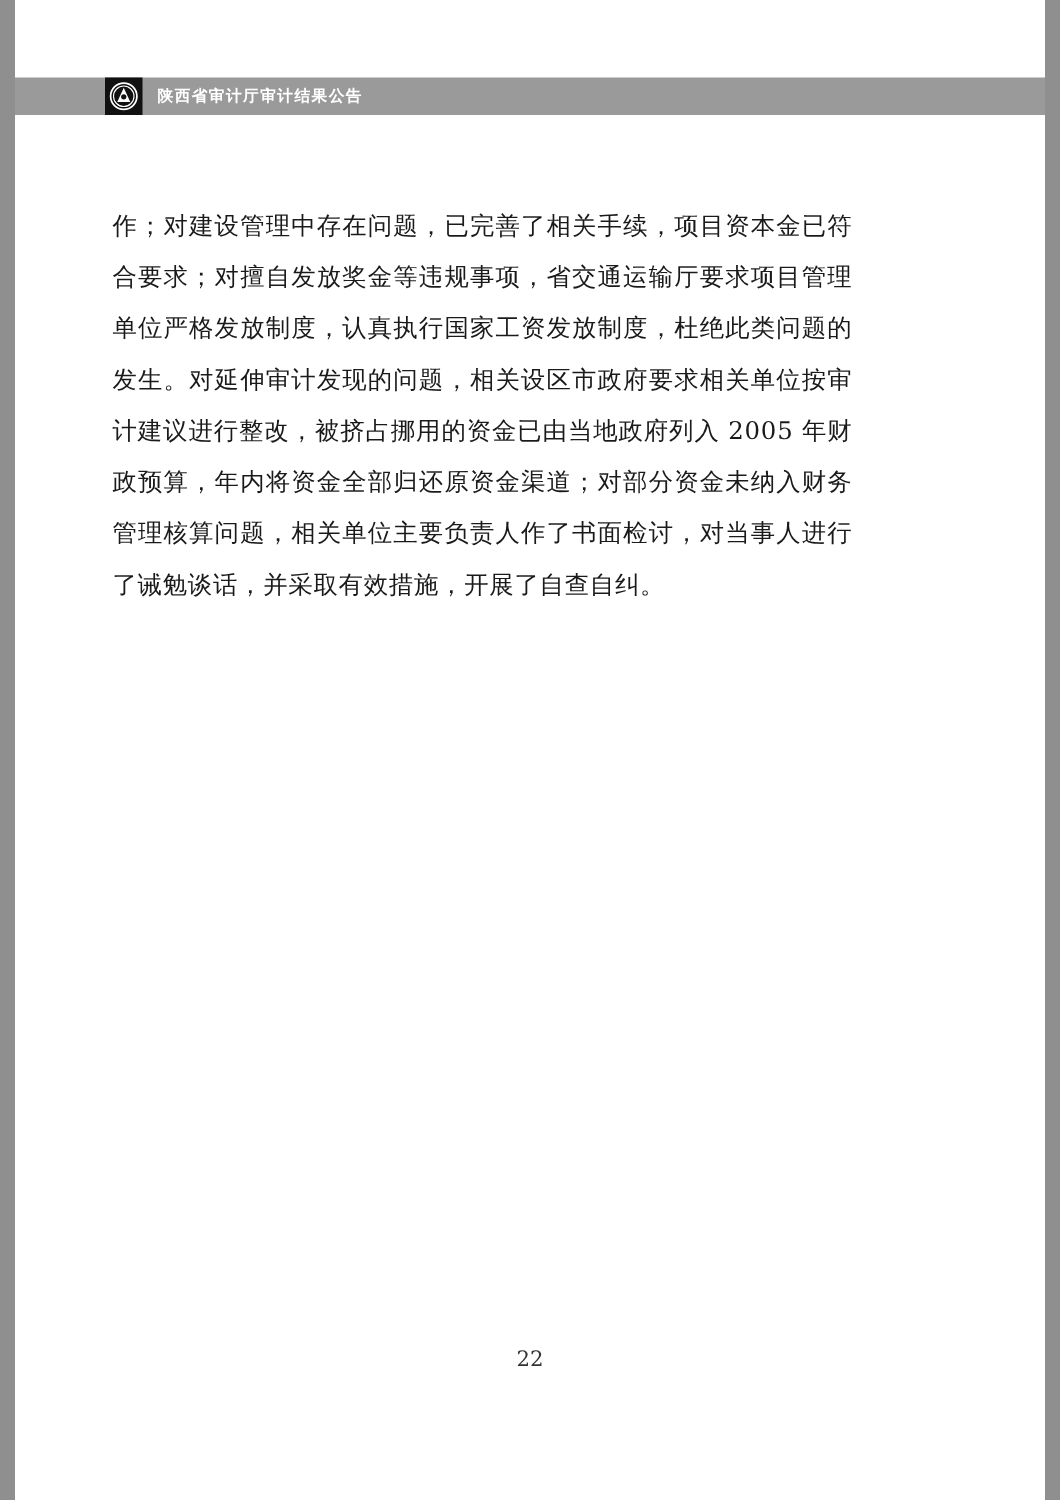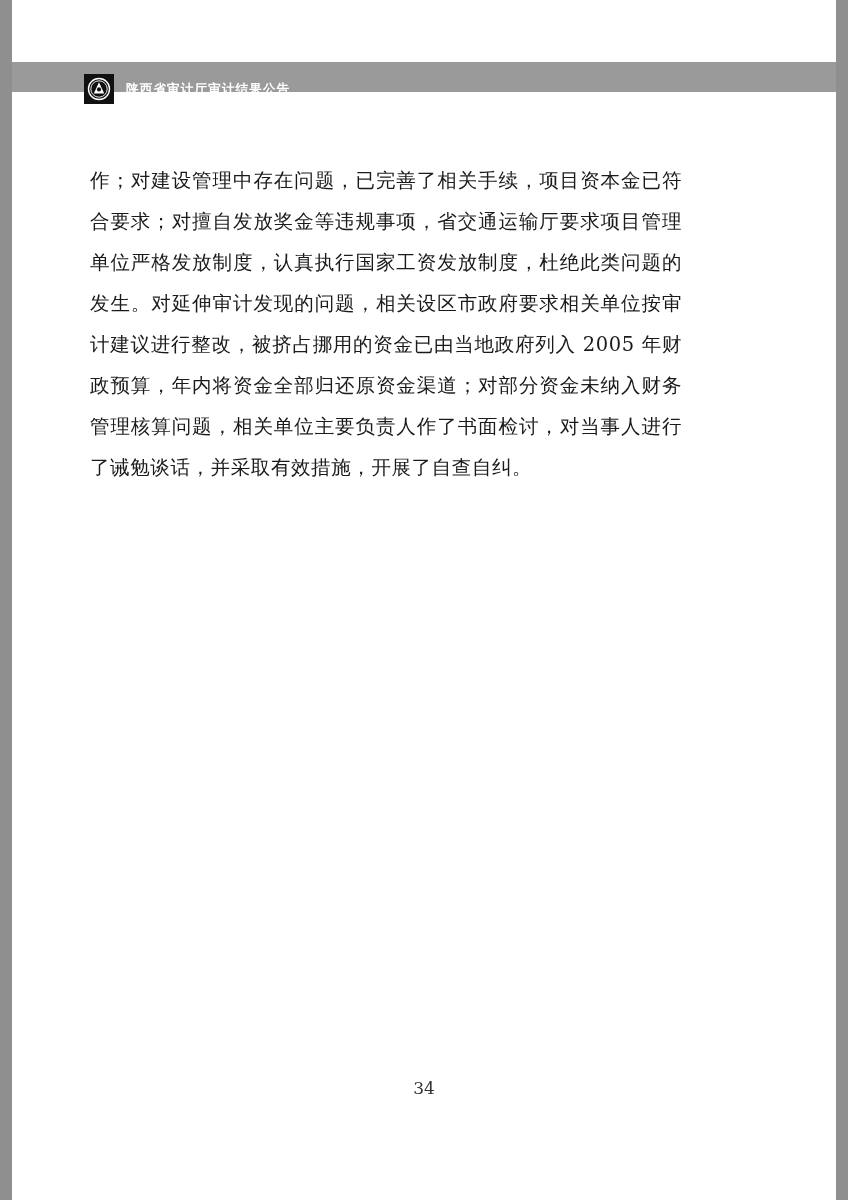--- a/index.html
+++ b/index.html
@@ -44,21 +44,20 @@
     height: 30px;
     background: #9a9a9a;
   }
   .header-inner {
     position: absolute;
     left: 72px;
     top: 62px;
     height: 30px;
     display: flex;
     align-items: center;
-    margin-top: 12px;
   }
   .logo-badge {
     width: 30px;
     height: 30px;
     background: #111111;
     display: flex;
     align-items: center;
     justify-content: center;
     flex: none;
   }
@@ -123,15 +122,15 @@
         <circle cx="12" cy="12.4" r="2.1" fill="#111111"></circle>
       </svg>
     </div>
     <div class="header-title">陕西省审计厅审计结果公告</div>
   </div>
 
   <div class="content">
     <p class="body-paragraph">作；对建设管理中存在问题，已完善了相关手续，项目资本金已符合要求；对擅自发放奖金等违规事项，省交通运输厅要求项目管理单位严格发放制度，认真执行国家工资发放制度，杜绝此类问题的发生。对延伸审计发现的问题，相关设区市政府要求相关单位按审计建议进行整改，被挤占挪用的资金已由当地政府列入 2005 年财政预算，年内将资金全部归还原资金渠道；对部分资金未纳入财务管理核算问题，相关单位主要负责人作了书面检讨，对当事人进行了诫勉谈话，并采取有效措施，开展了自查自纠。</p>
   </div>
 
-  <div class="page-number">34</div>
+  <div class="page-number">22</div>
 
 </div>
 
 </body></html>

